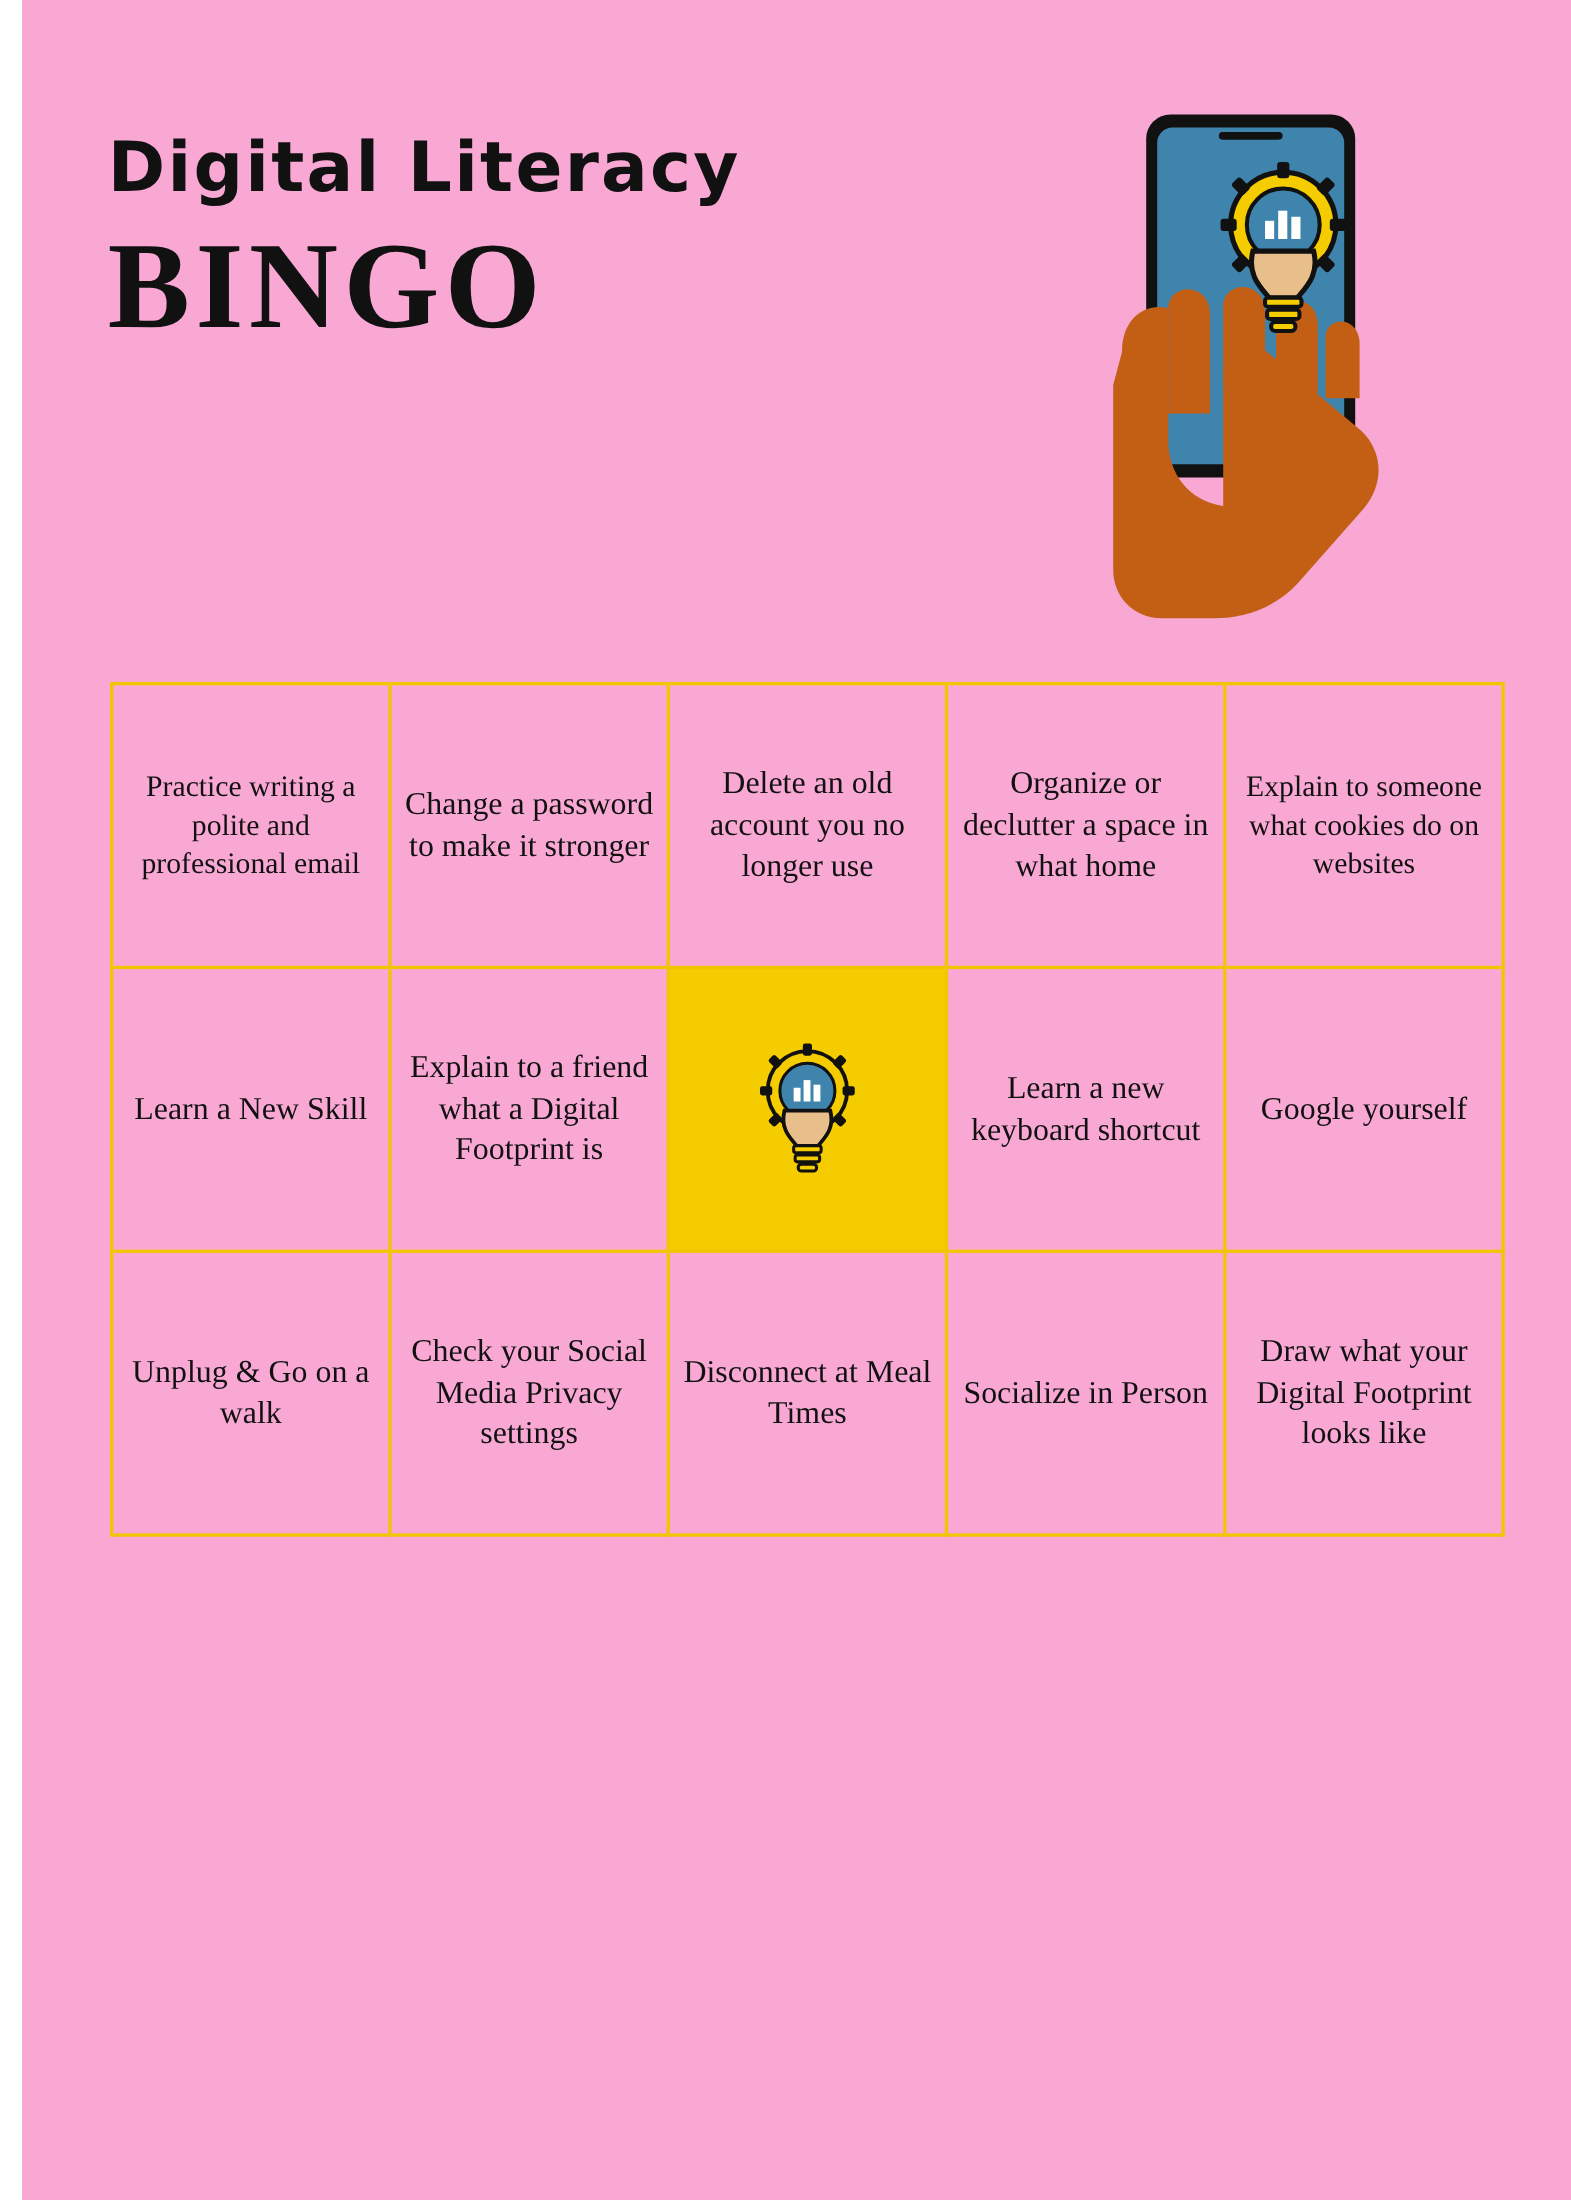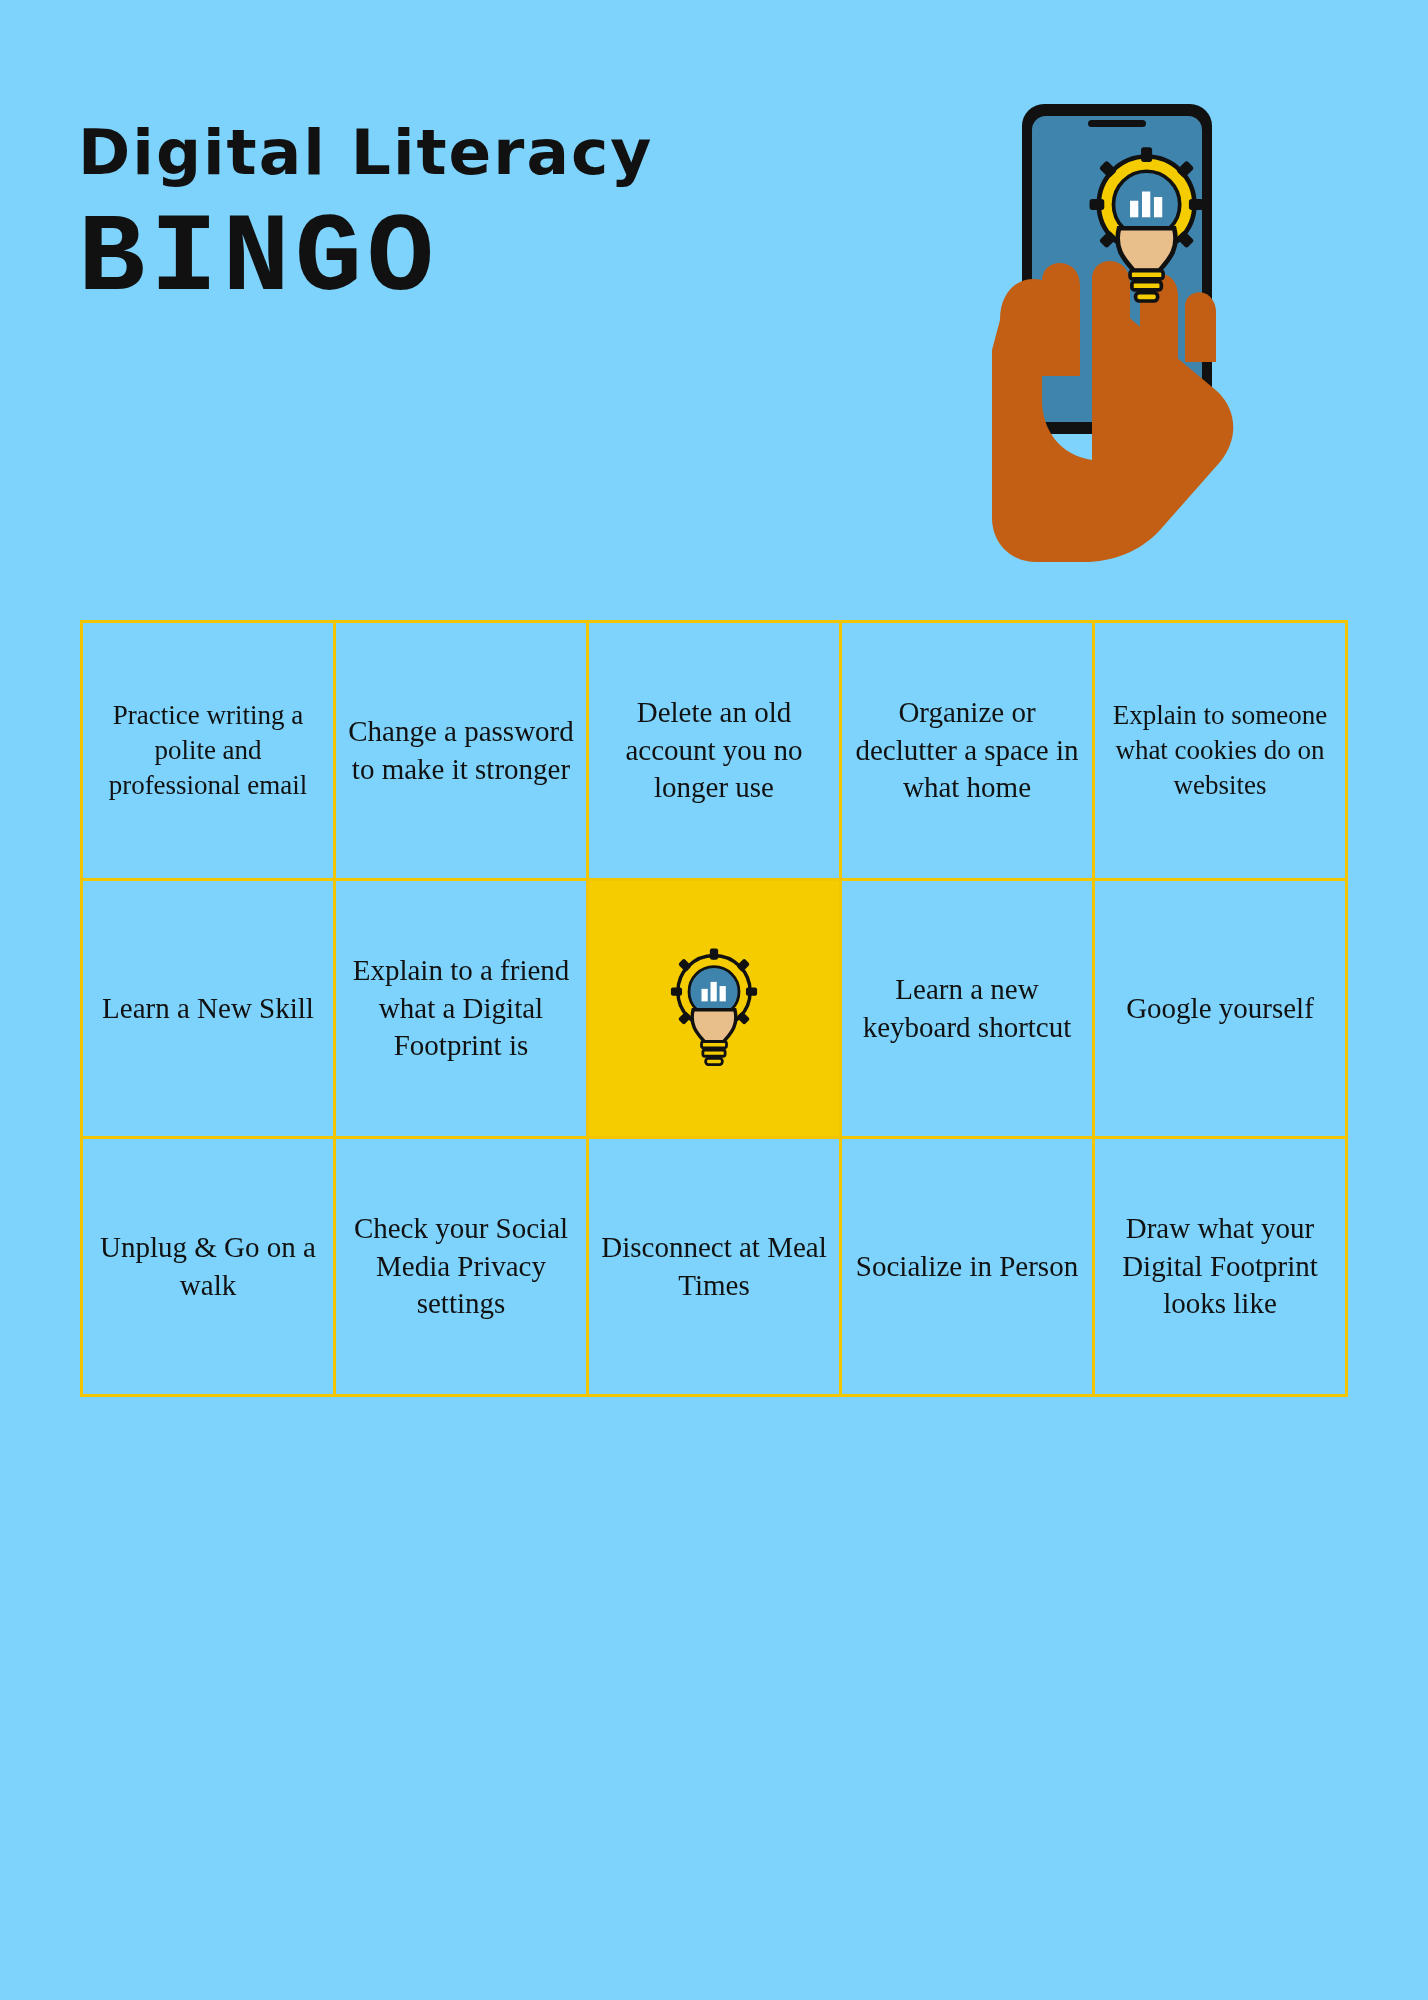--- a/index.html
+++ b/index.html
@@ -11,41 +11,42 @@
     width: 1428px;
     height: 2000px;
     position: relative;
     font-family: "Liberation Serif", serif;
     overflow: hidden;
   }
 
   .page {
     position: absolute;
     inset: 0;
-    background: #7dd3fc;
+    background: #f9a8d4;
+    margin-left: 20px;
   }
 
   
   .header {
     position: absolute;
     left: 78px;
     top: 120px;
     width: 760px;
   }
   .title-main {
     font-family: "DejaVu Sans", sans-serif;
     font-weight: bold;
     font-size: 63px;
     letter-spacing: 2px;
     color: #111111;
     line-height: 1.05;
     white-space: nowrap;
   }
   .title-bingo {
-    font-family: Liberation Mono, monospace;
+    font-family: Liberation Serif, serif;
     font-weight: bold;
     font-size: 112px;
     letter-spacing: 5px;
     color: #111111;
     line-height: 1.15;
     margin-top: 10px;
   }
   .title-sub {
     font-family: "DejaVu Sans", sans-serif;
     font-weight: bold;

